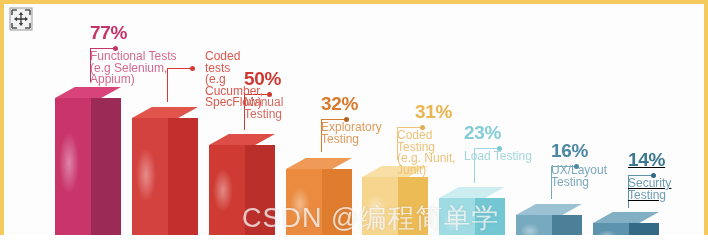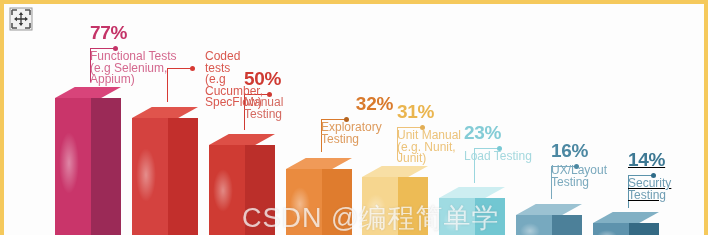--- a/index.html
+++ b/index.html
@@ -263,28 +263,28 @@
 SpecFlow)</div>
     </div>
 
     <div class="callout" style="left:240px; top:65px; width:60px;">
       <div class="pct" style="color:#cf3b33;">50%</div>
       <div class="cap" style="color:#d46a61; margin-top:8px;">Manual
 Testing</div>
     </div>
 
     <div class="callout" style="left:317px; top:90px; width:72px;">
-      <div class="pct" style="color:#d97a2c;text-align:right;">32%</div>
+      <div class="pct" style="color:#d97a2c;">32%</div>
       <div class="cap" style="color:#dd9a5c; margin-top:8px;">Exploratory
 Testing</div>
     </div>
 
     <div class="callout" style="left:393px; top:98px; width:74px;">
-      <div class="pct" style="color:#eab54f;">31%</div>
-      <div class="cap" style="color:#ecc37a; margin-top:8px;">Unit Manual
+      <div class="pct" style="color:#eab54f;margin-left:18px;">31%</div>
+      <div class="cap" style="color:#ecc37a; margin-top:8px;">Coded Testing
 (e.g. Nunit,
 Junit)</div>
     </div>
 
     <div class="callout" style="left:460px; top:119px; width:74px;">
       <div class="pct" style="color:#84ccd6;">23%</div>
       <div class="cap" style="color:#a4d8de; margin-top:8px;">Load Testing</div>
     </div>
 
     <div class="callout" style="left:547px; top:137px; width:70px;">

